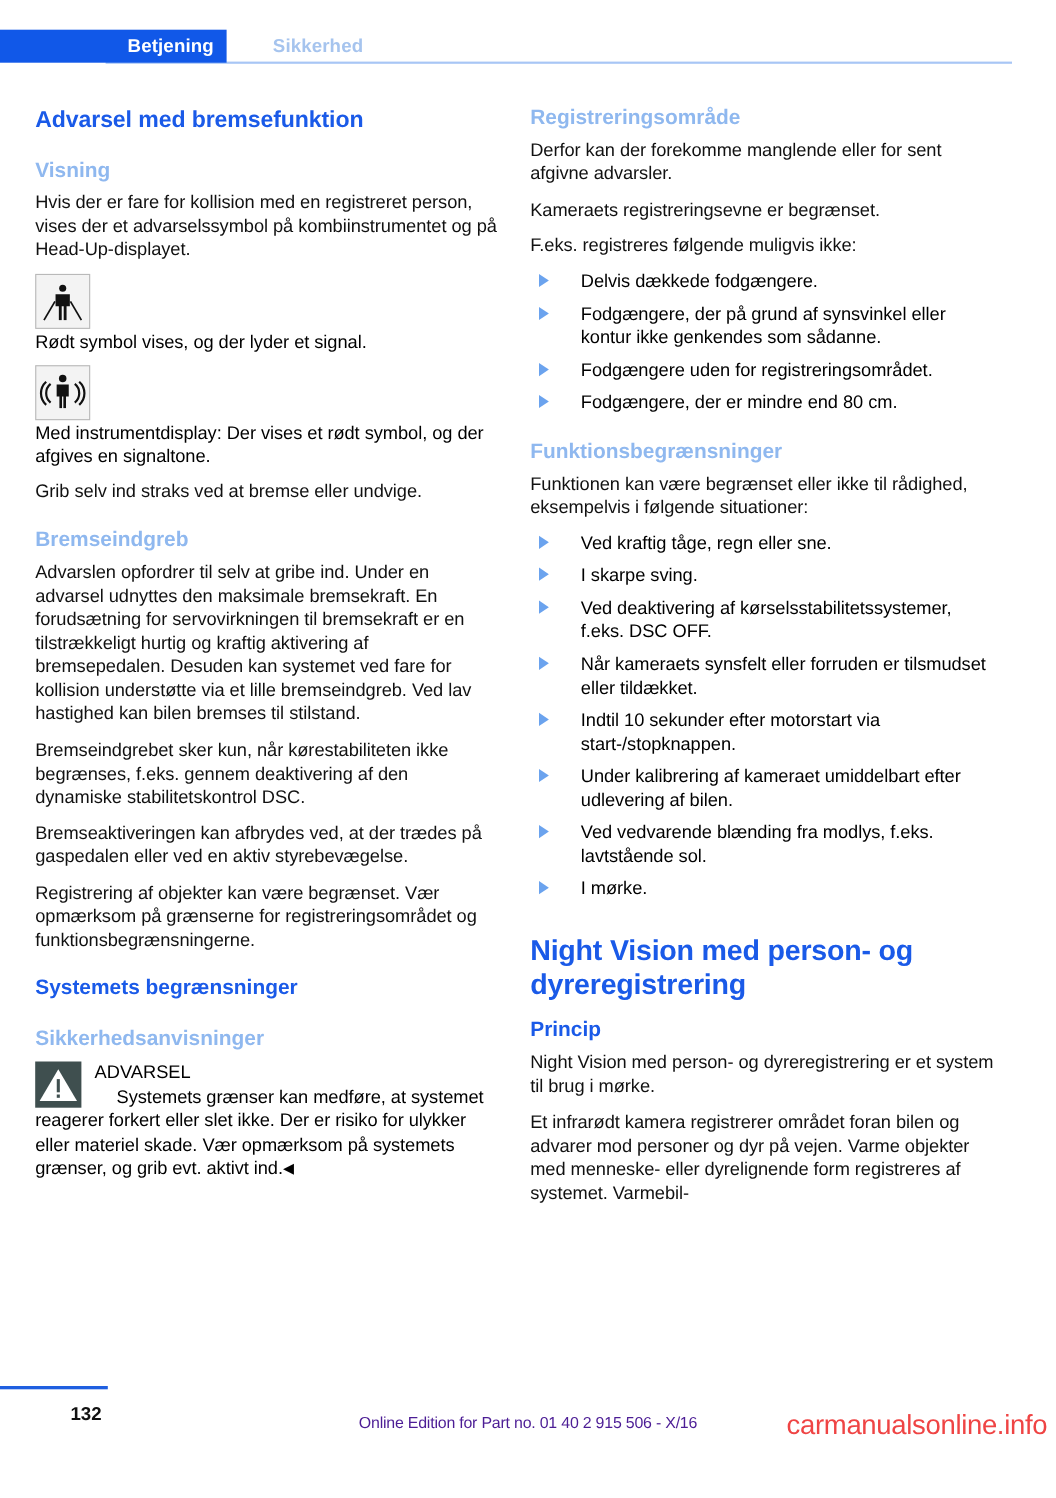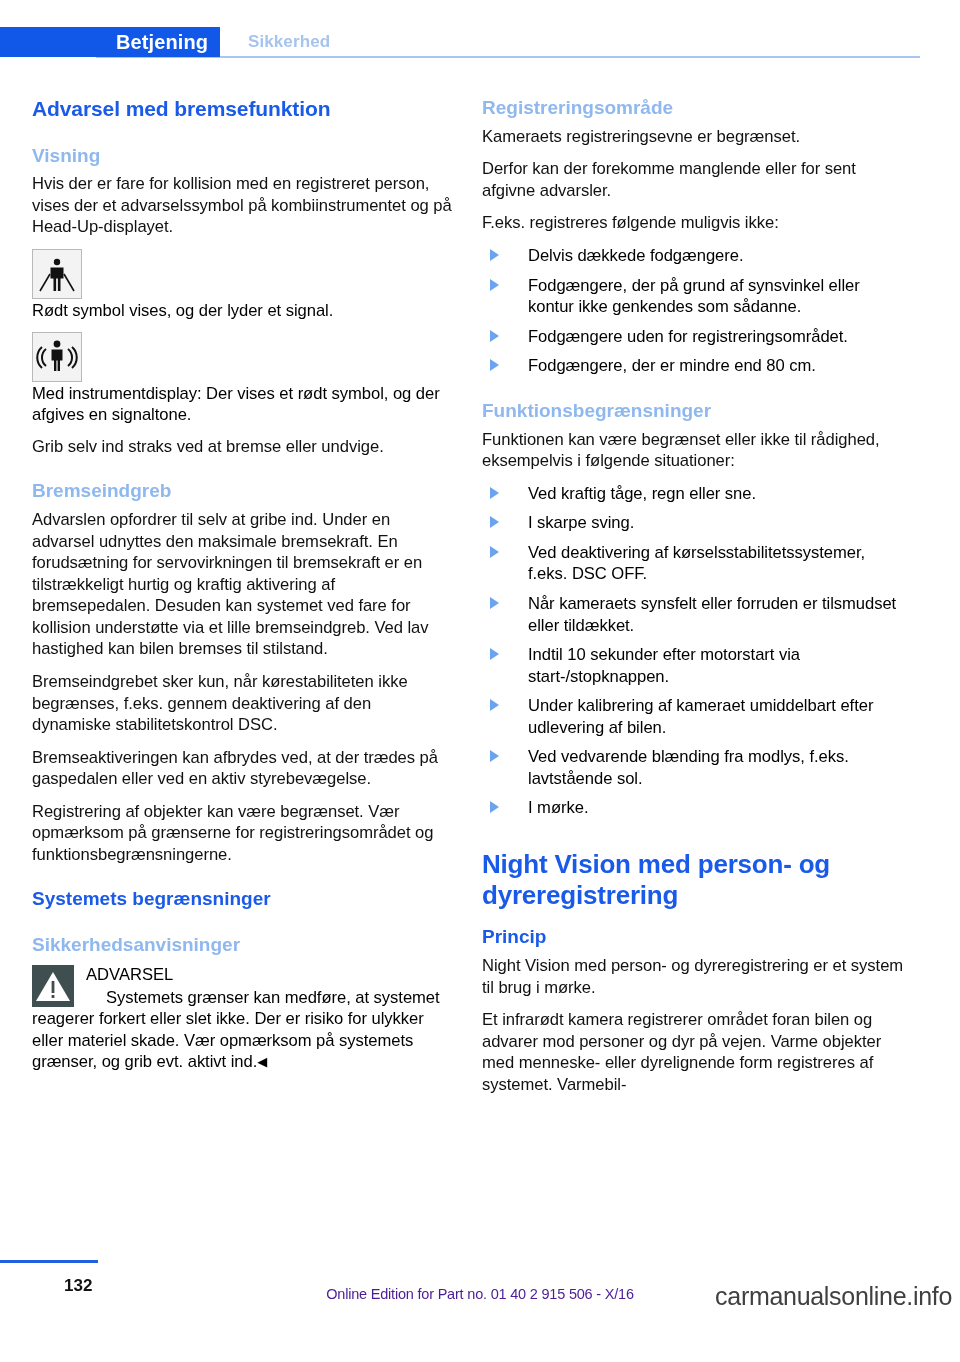--- a/index.html
+++ b/index.html
@@ -22,21 +22,21 @@
     position: absolute;
     left: 96px; right: 40px; top: 56px;
     height: 2px; background: #a8c6f5;
   }
   .tab-active {
     position: absolute;
     left: 0; top: 27px;
     height: 30px;
     background: #1158e8;
     color: #ffffff;
-    font-size: 20px;
+    font-size: 17px;
     font-weight: bold;
     line-height: 30px;
     padding: 0 12px 0 116px;
     letter-spacing: 0.1px;
   }
   .tab-inactive {
     position: absolute;
     left: 248px; top: 27px;
     height: 30px;
     line-height: 30px;
@@ -191,21 +191,21 @@
     left: 0; right: 0; top: 26px;
     text-align: center;
     font-size: 14.5px;
     color: #4c1d95;
     letter-spacing: -0.2px;
   }
   .watermark {
     position: absolute;
     right: 8px; top: 22px;
     font-size: 25px;
-    color: #404040;
+    color: #ef4444;
     letter-spacing: -0.3px;
     white-space: nowrap;
   }
 </style>
 </head>
 <body>
 
 <div class="header">
   <div class="header-rule"></div>
   <div class="tab-active">Betjening</div>
@@ -272,22 +272,22 @@
       </div>
       <div class="warn-title">ADVARSEL</div>
       <p class="warn-text"><span>Systemets grænser kan medføre, at systemet reagerer forkert eller slet ikke. Der er risiko for ulykker eller materiel skade. Vær opmærksom på systemets grænser, og grib evt. aktivt ind.</span><span class="warn-end">◀</span></p>
     </div>
 
   </div>
 
   <div class="col col-right">
 
     <h2 class="h2-light first">Registreringsområde</h2>
+    <p class="body">Derfor kan der forekomme manglende eller for sent afgivne advarsler.</p>
     <p class="body">Kameraets registreringsevne er begrænset.</p>
-    <p class="body">Derfor kan der forekomme manglende eller for sent afgivne advarsler.</p>
     <p class="body">F.eks. registreres følgende muligvis ikke:</p>
 
     <ul class="blist">
       <li><span class="marker"></span><span>Delvis dækkede fodgængere.</span></li>
       <li><span class="marker"></span><span>Fodgængere, der på grund af synsvinkel eller kontur ikke genkendes som sådanne.</span></li>
       <li><span class="marker"></span><span>Fodgængere uden for registreringsområdet.</span></li>
       <li><span class="marker"></span><span>Fodgængere, der er mindre end 80 cm.</span></li>
     </ul>
 
     <h2 class="h2-light">Funktionsbegrænsninger</h2>

